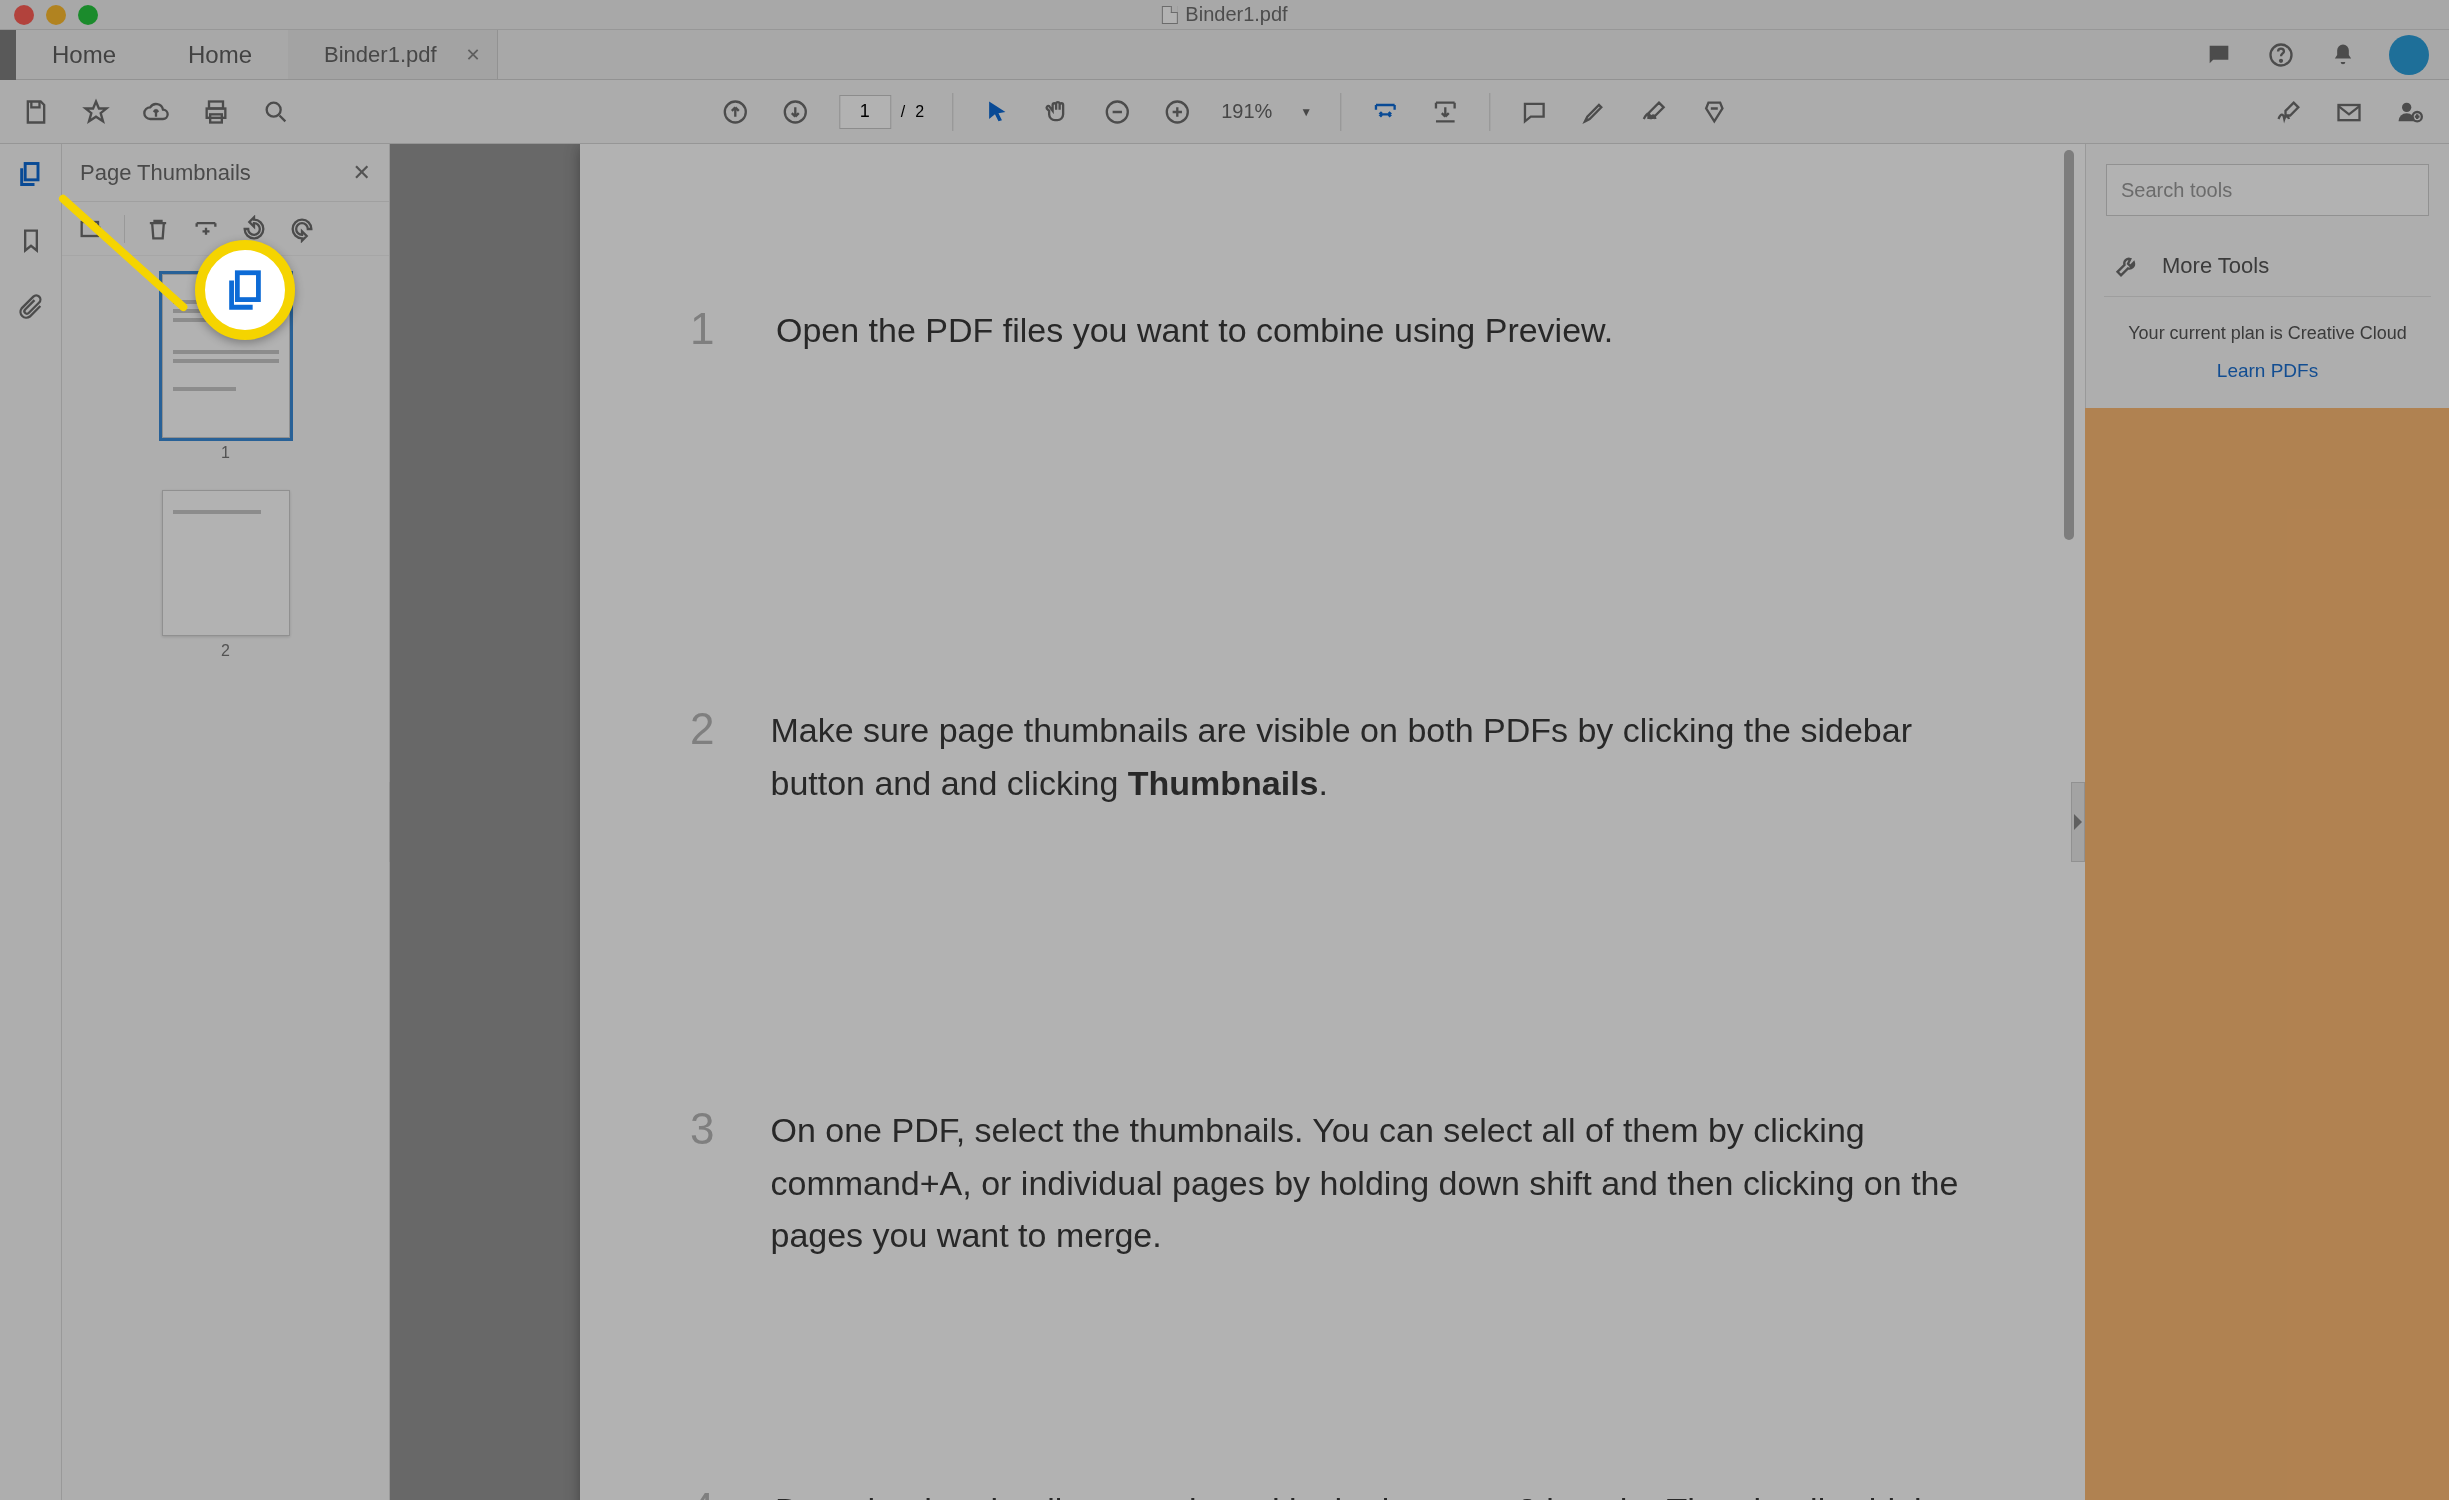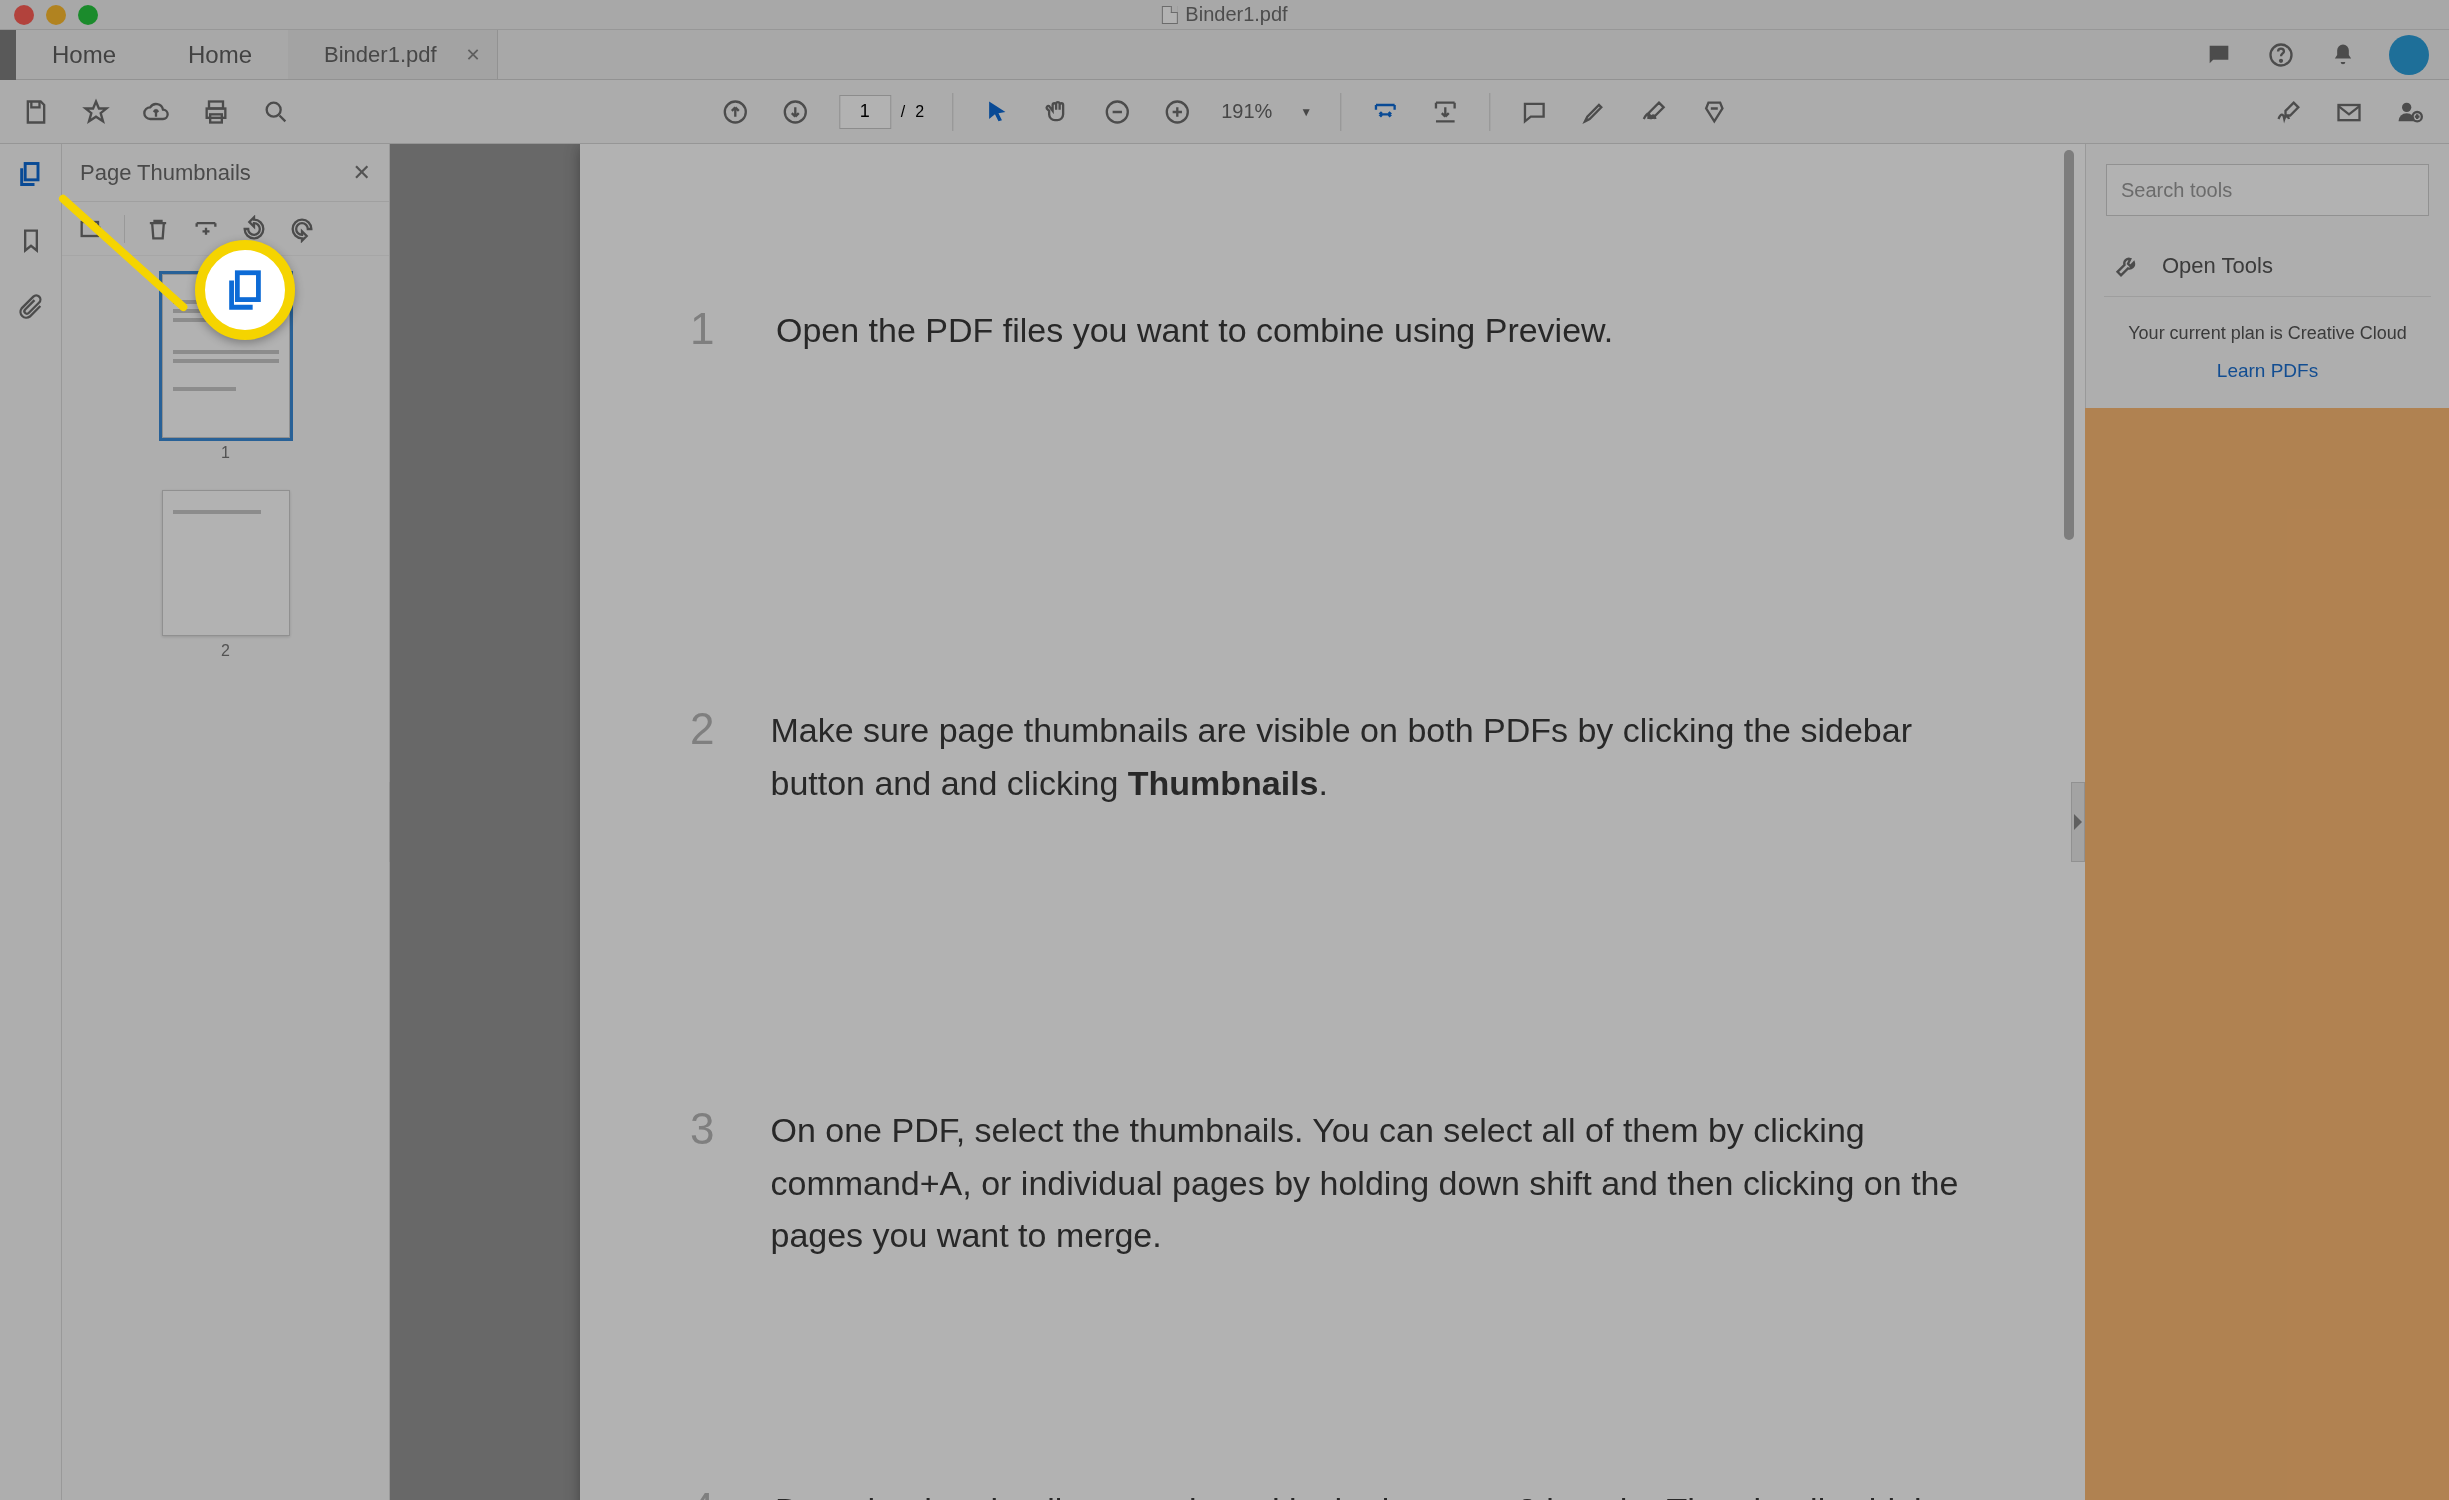--- a/index.html
+++ b/index.html
@@ -390,21 +390,21 @@
       <div class="rightcol">
         <div class="rc-search">
           <span>Search tools</span>
         </div>
         <div class="rc-item">
           <span class="ico">
               <svg viewBox="0 0 24 24" fill="none" stroke="currentColor" stroke-width="2">
                 <path d="M14 6a4 4 0 00-5 5l-6 6 3 3 6-6a4 4 0 005-5l-3 3-2-2z"></path>
               </svg>
             </span>
-          <span>Open Tools</span>
+          <span>More Tools</span>
         </div>
         <div class="rc-spacer"></div>
         <div class="rc-divider"></div>
         <div class="rc-plan">Your current plan is Creative Cloud</div>
         <div class="rc-learn">Learn PDFs</div>
       </div>
     </div>
 
   </div>
 

